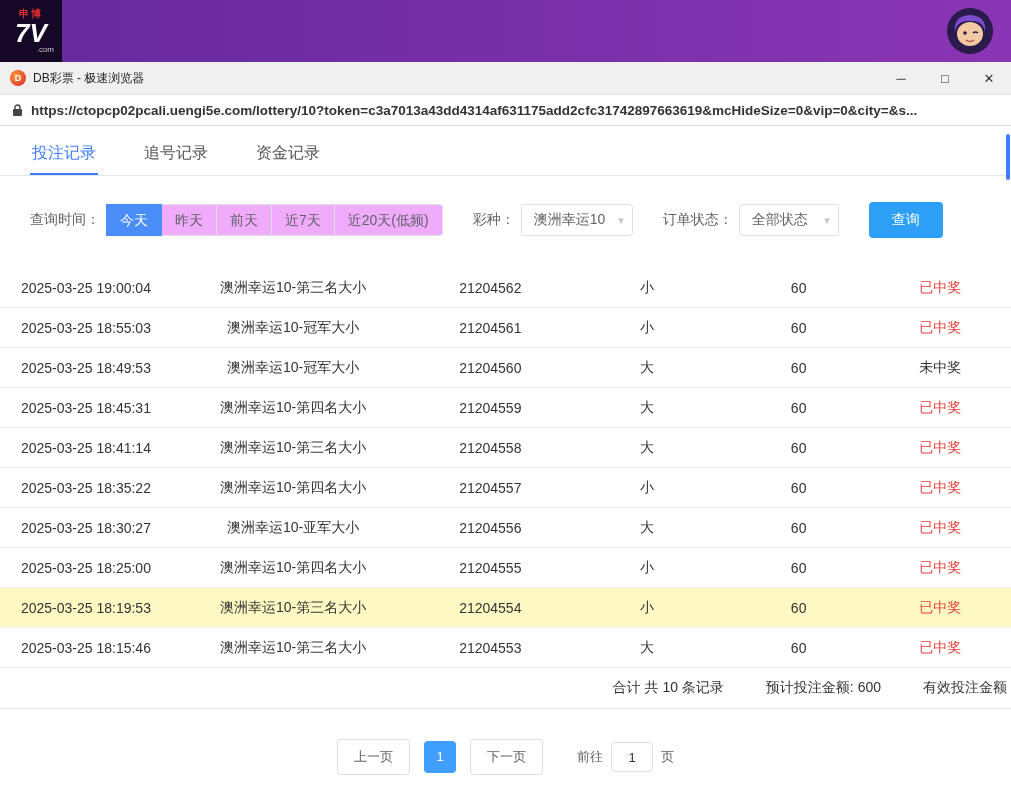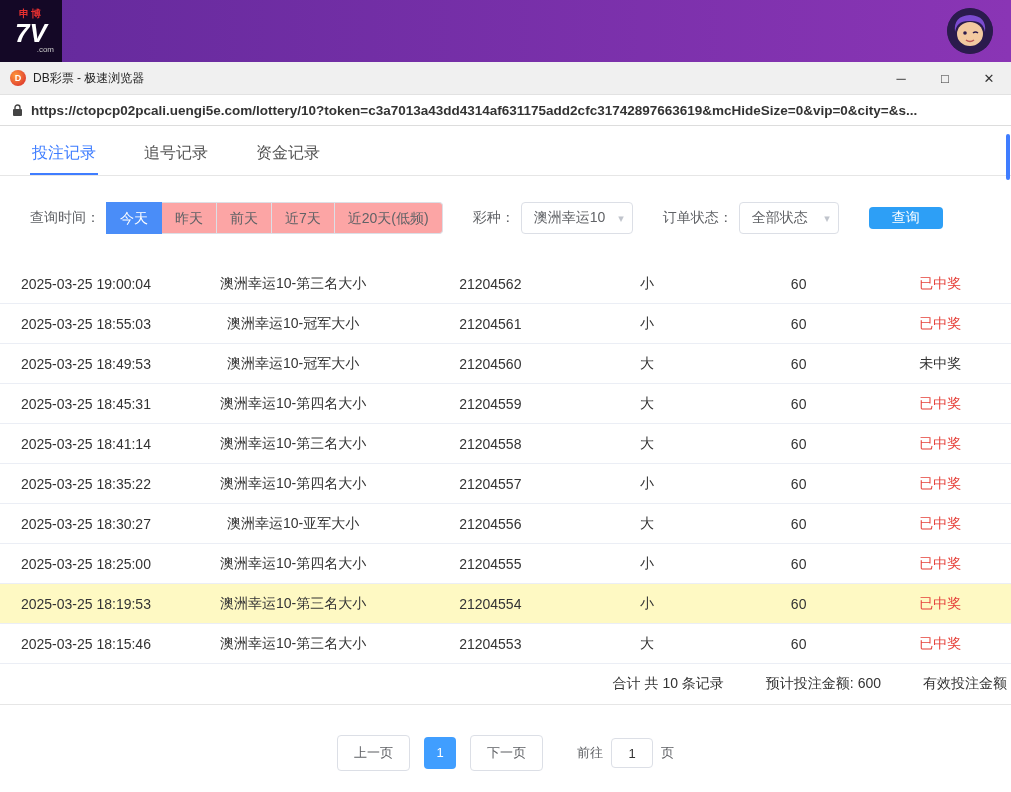--- a/index.html
+++ b/index.html
@@ -30,31 +30,31 @@
   .url-text { font-size:13.5px; color:#333; white-space:nowrap; overflow:hidden; }
 
   
   .tabs { display:flex; padding:0 30px; margin-top:8px; height:42px; border-bottom:1px solid #e6e6e6; }
   .tab { font-size:16px; color:#555; margin-right:44px; display:flex; align-items:center; cursor:pointer; border-bottom:2px solid transparent; padding:0 2px; }
   .tab.active { color:#3f7dff; border-bottom-color:#3f7dff; }
 
   
   .filters { display:flex; align-items:center; margin:26px 0 0 30px; font-size:14px; color:#606266; }
   .btn-group { display:inline-flex; }
-  .bg-btn { height:32px; line-height:30px; padding:0 13px; border:1px solid #dcdfe6; border-left-width:0; background:#fca5a5; color:#606266; font-size:14px; cursor:pointer; }
+  .bg-btn { height:32px; line-height:30px; padding:0 13px; border:1px solid #dcdfe6; border-left-width:0; background:#f0abfc; color:#606266; font-size:14px; cursor:pointer; }
   .bg-btn:first-child { border-left-width:1px; border-radius:4px 0 0 4px; }
   .bg-btn:last-child { border-radius:0 4px 4px 0; }
   .bg-btn.active { background:#4a8df8; border-color:#4a8df8; color:#fff; border-radius:0; }
   .flabel { margin-right:6px; }
   .ml30 { margin-left:30px; }
   .select { display:inline-flex; align-items:center; justify-content:space-between; height:32px; border:1px solid #dcdfe6; border-radius:4px; padding:0 8px 0 12px; background:#fff; color:#606266; cursor:pointer; }
   .select.w120 { width:112px; }
   .select.w96 { width:100px; }
   .chevron { color:#c0c4cc; font-size:11px; margin-left:8px; }
-  .search-btn { margin-left:30px; width:74px; height:22px; background:#2d9ff6; color:#fff; border:none; border-radius:4px; font-size:14px; cursor:pointer; }
+  .search-btn { margin-left:30px; width:74px; height:36px; background:#2d9ff6; color:#fff; border:none; border-radius:4px; font-size:14px; cursor:pointer; }
 
   
   .table { margin-top:30px; }
   .thead, .trow { display:grid; grid-template-columns:17% 24% 15% 16% 14% 14%; text-align:center; align-items:center; }
   .thead { height:34px; background:#f5f7fa; color:#606266; font-size:14px; }
   .trow { height:40px; border-bottom:1px solid #ebeef5; font-size:14px; color:#333; background:#fff; }
   .trow.hl { background:#fef9c3; }
   .td.win { color:#e6413a; }
 
   

